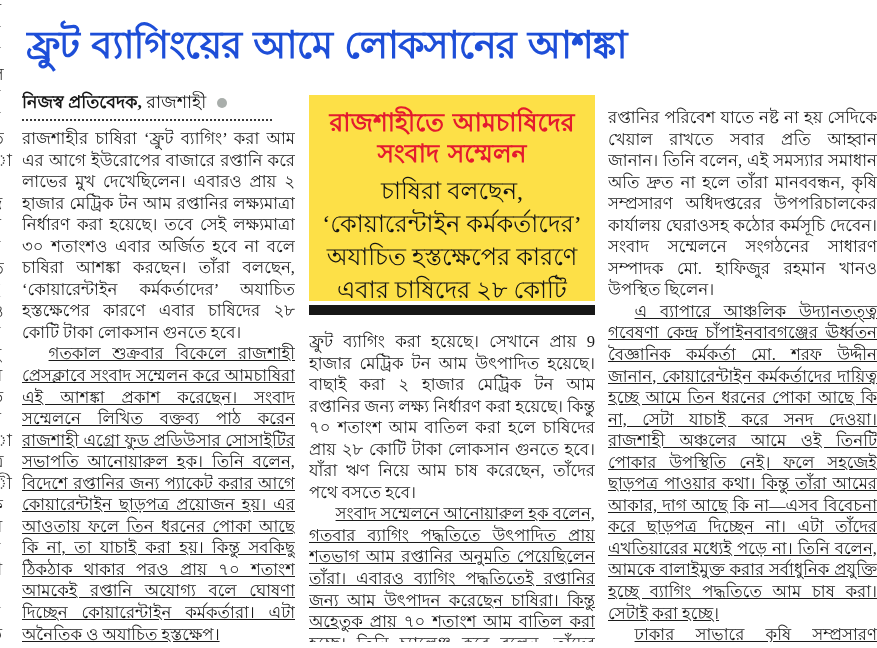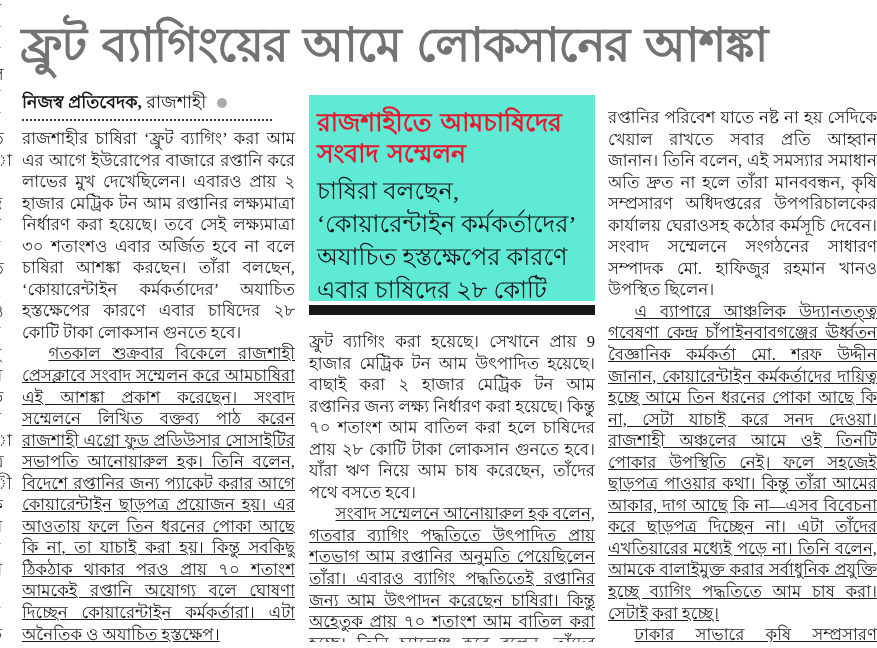--- a/index.html
+++ b/index.html
@@ -23,29 +23,29 @@
   .edge-frag {
     display: block;
     height: 21.55px;
     font-size: 17px;
     color: #2a2a2a;
     margin-left: -9px;
     white-space: nowrap;
   }
   .headline {
     position: absolute;
-    left: 20px; top: 4px;
+    left: 26px; top: 4px;
     width: 845px;
     height: 86px;
     font-family: "DejaVu Sans", "Liberation Sans", sans-serif;
     font-weight: 700;
-    font-size: 47px;
+    font-size: 38px;
     line-height: 82px;
     letter-spacing: -1px;
-    color: #737373;
+    color: #1d4ed8;
     white-space: nowrap;
     overflow: hidden;
   }
   .columns {
     position: absolute;
     left: 22px; top: 88px;
     width: 855px; height: 554px;
     display: flex;
     overflow: hidden;
   }
@@ -77,23 +77,23 @@
     font-size: 16.6px;
     line-height: 21.55px;
     text-align: justify;
     color: #1c1c1c;
   }
   .paras .para:not(:first-child) { text-indent: 1.6em; text-decoration: underline; }
 
   .highlight-box {
     width: 286px;
     height: 206px;
-    background: #5eead4;
+    background: #fde047;
     padding: 12px 8px 16px 8px;
-    text-align: left;
+    text-align: center;
     overflow: hidden;
   }
   .hl-heading {
     font-family: "DejaVu Sans", "Liberation Sans", sans-serif;
     font-weight: 700;
     font-size: 25px;
     line-height: 31px;
     color: #e41b2e;
   }
   .hl-body {

